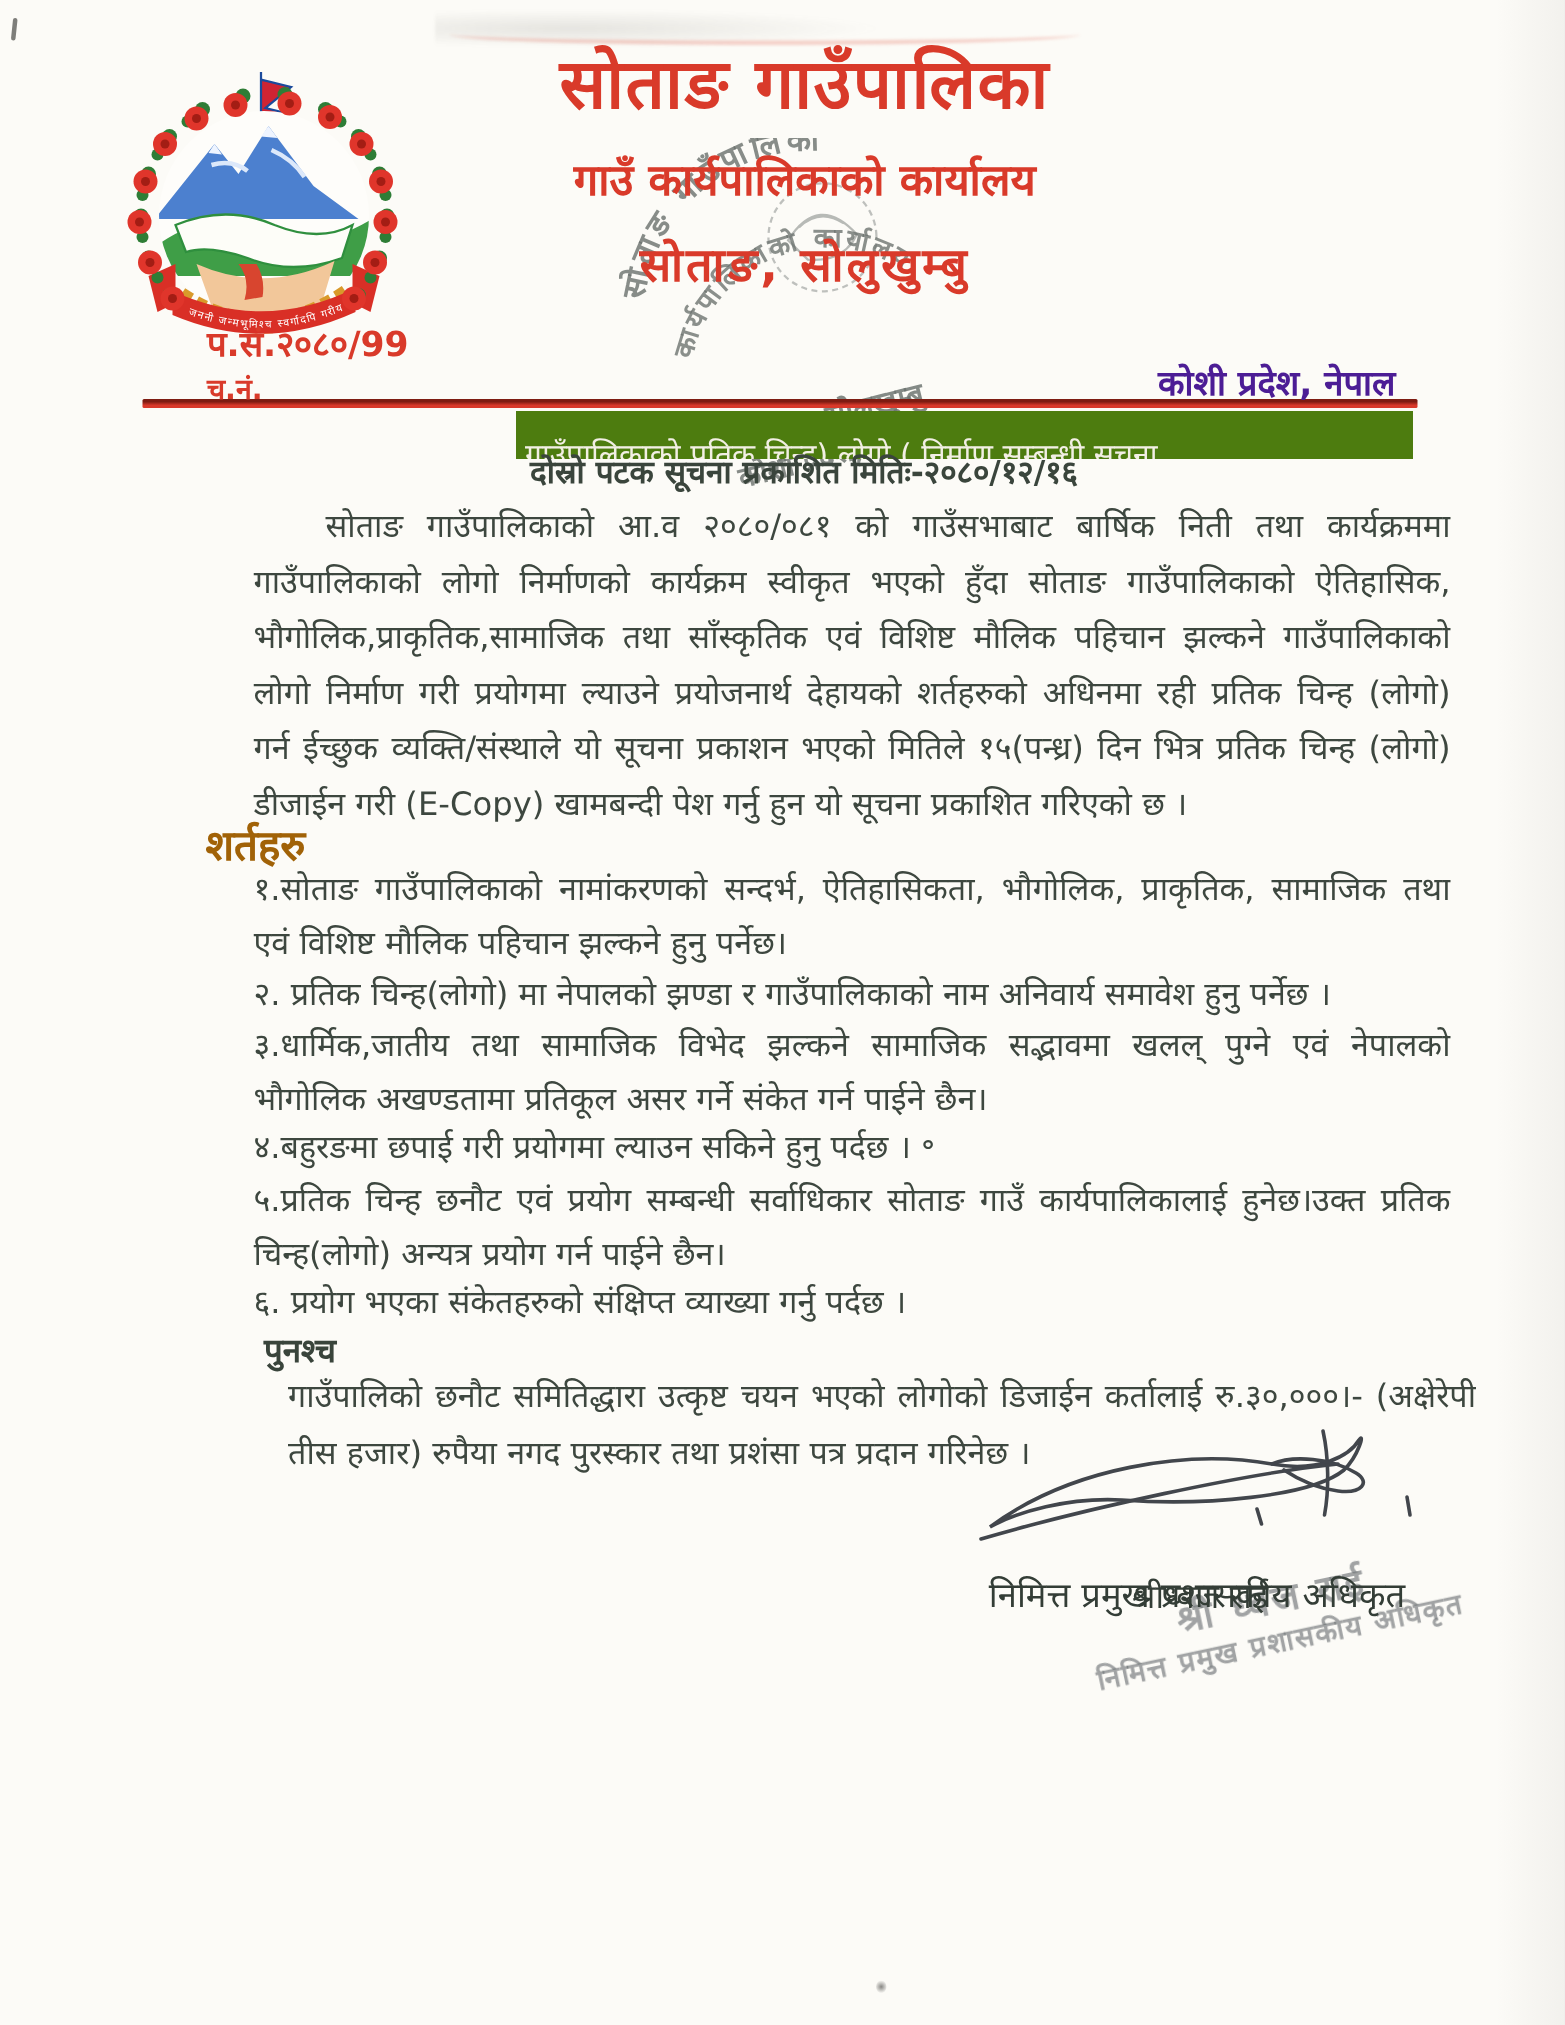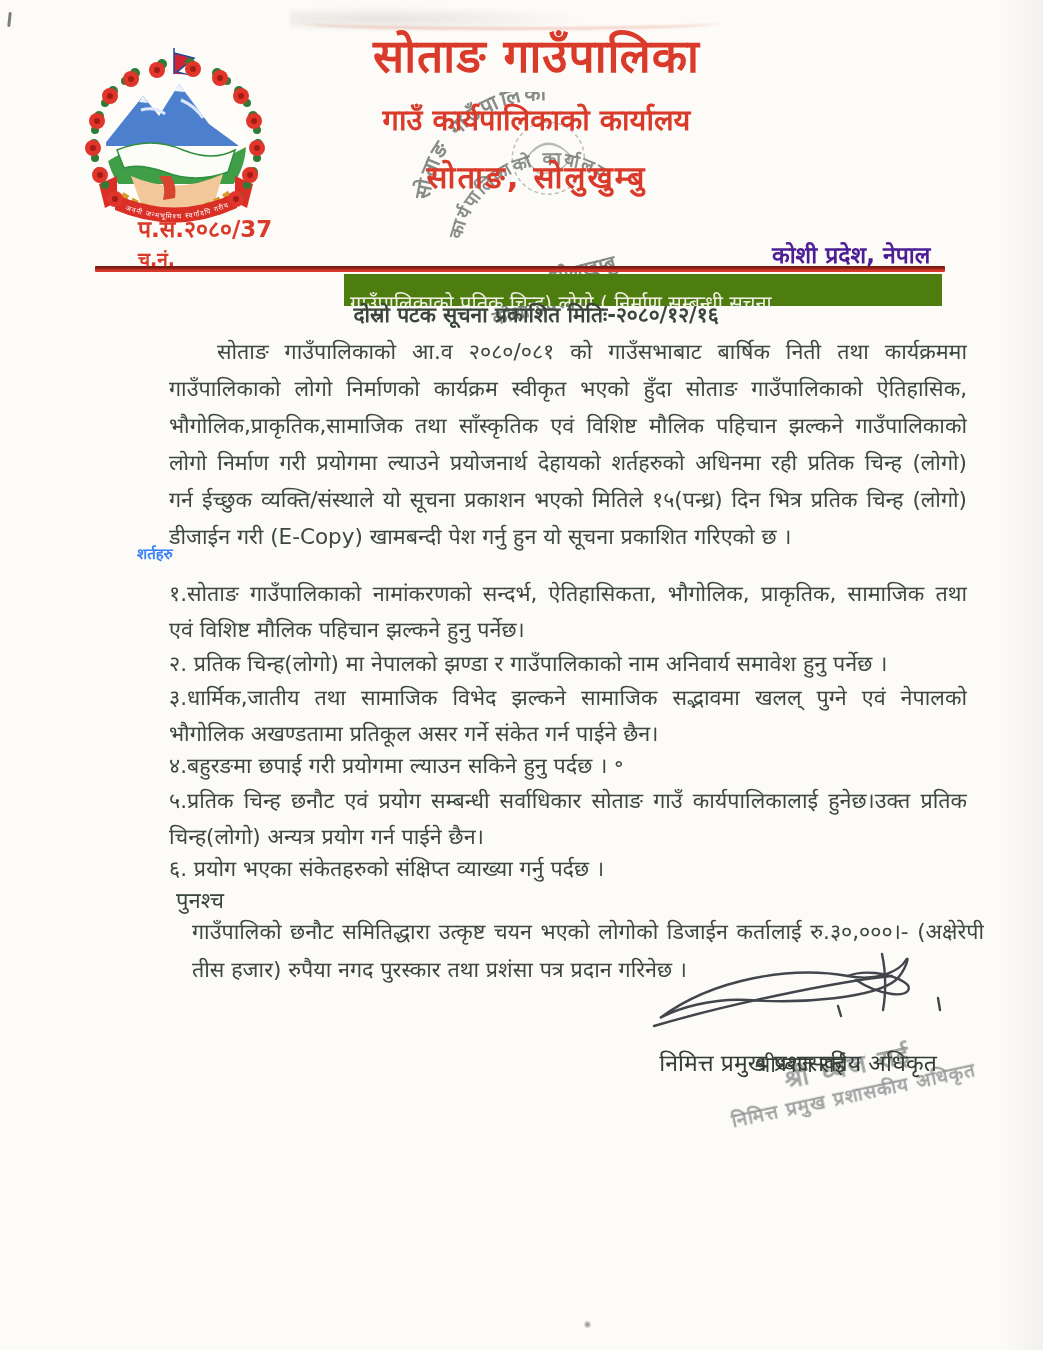--- a/index.html
+++ b/index.html
@@ -65,29 +65,29 @@
     font-size:21px;line-height:28px;font-weight:600;color:#3a453c;text-align:center;
     white-space:nowrap;
   }
 
   
   .txtblock{position:absolute;color:#3d473f;font-size:21.5px;margin-left:34px;}
   .tline{line-height:37px;max-height:37px;overflow:hidden;text-align:justify;text-align-last:justify;}
   .tline.last{text-align-last:left;}
   .body-para{left:135px;top:333px;width:798px;}
   .body-para .tline:first-child{text-indent:48px;}
-  .terms-heading{position:absolute;left:137px;top:543px;font-size:15px;font-weight:600;color:#3b82f6;}
+  .terms-heading{position:absolute;left:137px;top:543px;font-size:28px;font-weight:600;color:#a16207;}
   .term-i1{left:135px;top:576px;width:798px;}
   .term-i2{left:135px;top:646px;width:798px;}
   .term-i3{left:135px;top:680px;width:798px;}
   .term-i4{left:135px;top:748px;width:798px;}
   .term-i5{left:135px;top:783px;width:798px;}
   .term-i6{left:135px;top:851px;width:798px;}
   .term .tline{line-height:36px;max-height:36px;}
-  .ps-heading{position:absolute;left:176px;top:884px;font-size:22px;font-weight:400;color:#39443b;}
+  .ps-heading{position:absolute;left:176px;top:884px;font-size:22px;font-weight:700;color:#39443b;}
   .ps-block{left:158px;top:913px;width:792px;}
   .ps-block .tline{line-height:38px;max-height:38px;}
 
   
   .sig-svg{position:absolute;left:652px;top:948px;width:300px;height:90px;z-index:2;}
   .sig-name{position:absolute;left:690px;top:1016px;width:220px;text-align:center;
     font-size:22px;color:#333d36;z-index:3;margin-top:32px;}
   .sig-desig{position:absolute;left:648px;top:1046px;width:300px;text-align:center;
     font-size:23px;color:#333d36;z-index:3;}
   .officer-stamp{
@@ -218,21 +218,21 @@
       <text x="150" y="192" text-anchor="middle" font-size="20" font-weight="bold" fill="rgba(86,94,90,0.82)" transform="rotate(-9 150 192)">सोताङ, सोलुखुम्बु</text>
       <text x="148" y="218" text-anchor="middle" font-size="19" font-weight="bold" fill="rgba(86,94,90,0.8)" transform="rotate(-9 148 218)">कोशी प्रदेश,नेपाल</text>
     </g>
   </svg>
 
   <div class="hdr">
     <div class="hdr-title1">सोताङ गाउँपालिका</div>
     <div class="hdr-title2">गाउँ कार्यपालिकाको कार्यालय</div>
     <div class="hdr-title3">सोताङ, सोलुखुम्बु</div>
   </div>
-  <div class="ref-left1">प.सं.२०८०/37</div>
+  <div class="ref-left1">प.सं.२०८०/99</div>
   <div class="ref-left2">च.नं.</div>
   <div class="province">कोशी प्रदेश, नेपाल</div>
   <div class="red-rule"></div>
 
   <div class="subject-bar">गाउँपालिकाको प्रतिक चिन्ह) लोगो ( निर्माण सम्बन्धी सूचना</div>
   <div class="publish-line">दोस्रो पटक सूचना प्रकाशित मितिः-२०८०/१२/१६</div>
 
   <div class="txtblock body-para">
       <div class="tline">सोताङ गाउँपालिकाको आ.व २०८०/०८१ को गाउँसभाबाट बार्षिक निती तथा कार्यक्रममा</div>
       <div class="tline">गाउँपालिकाको लोगो निर्माणको कार्यक्रम स्वीकृत भएको हुँदा सोताङ गाउँपालिकाको ऐतिहासिक,</div>

